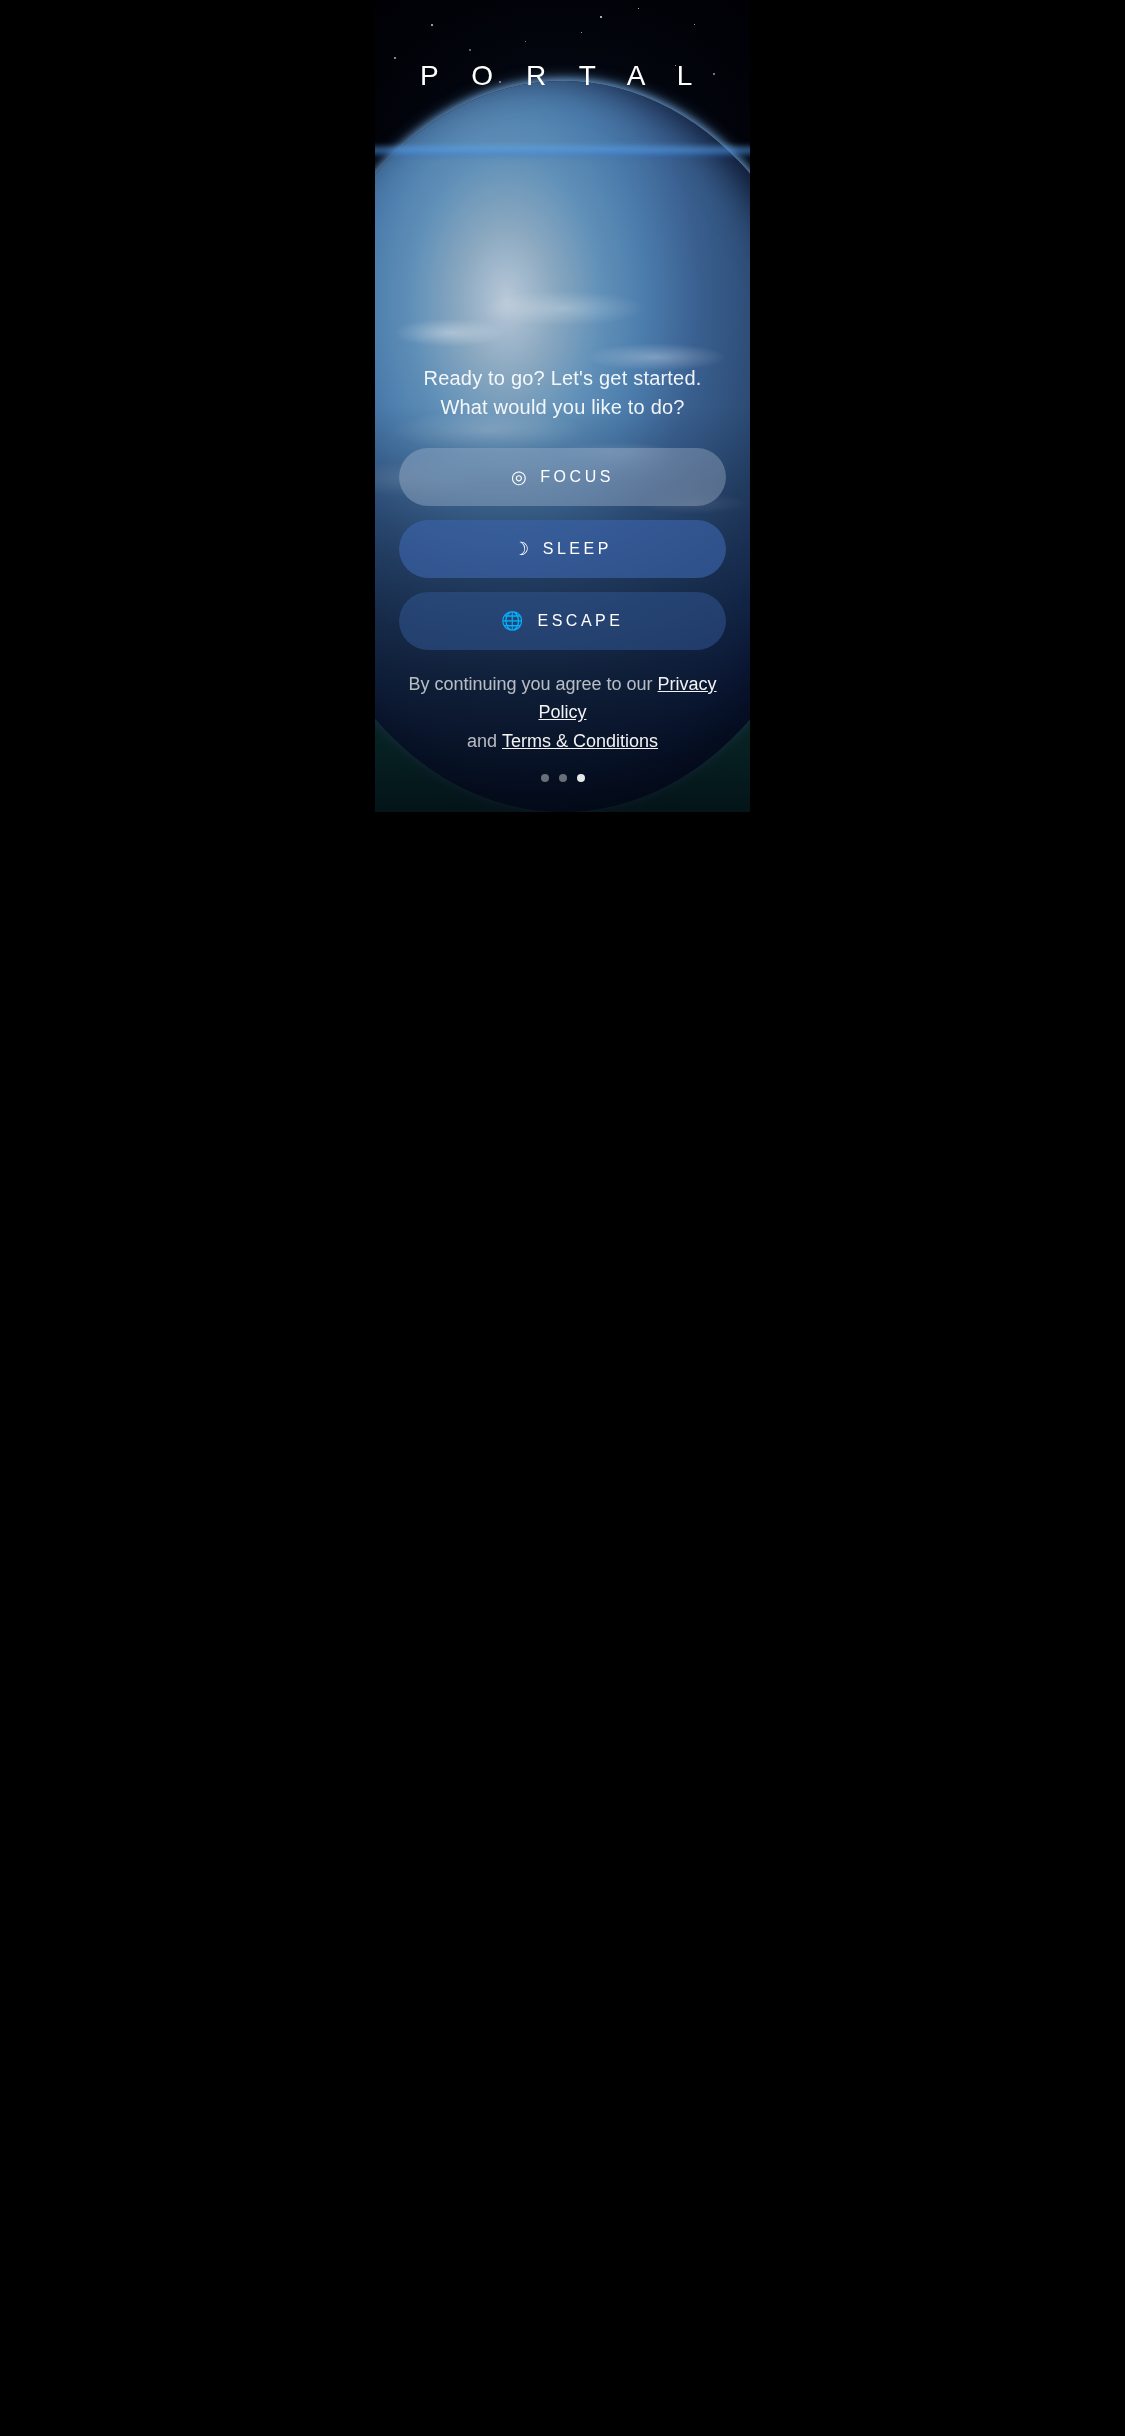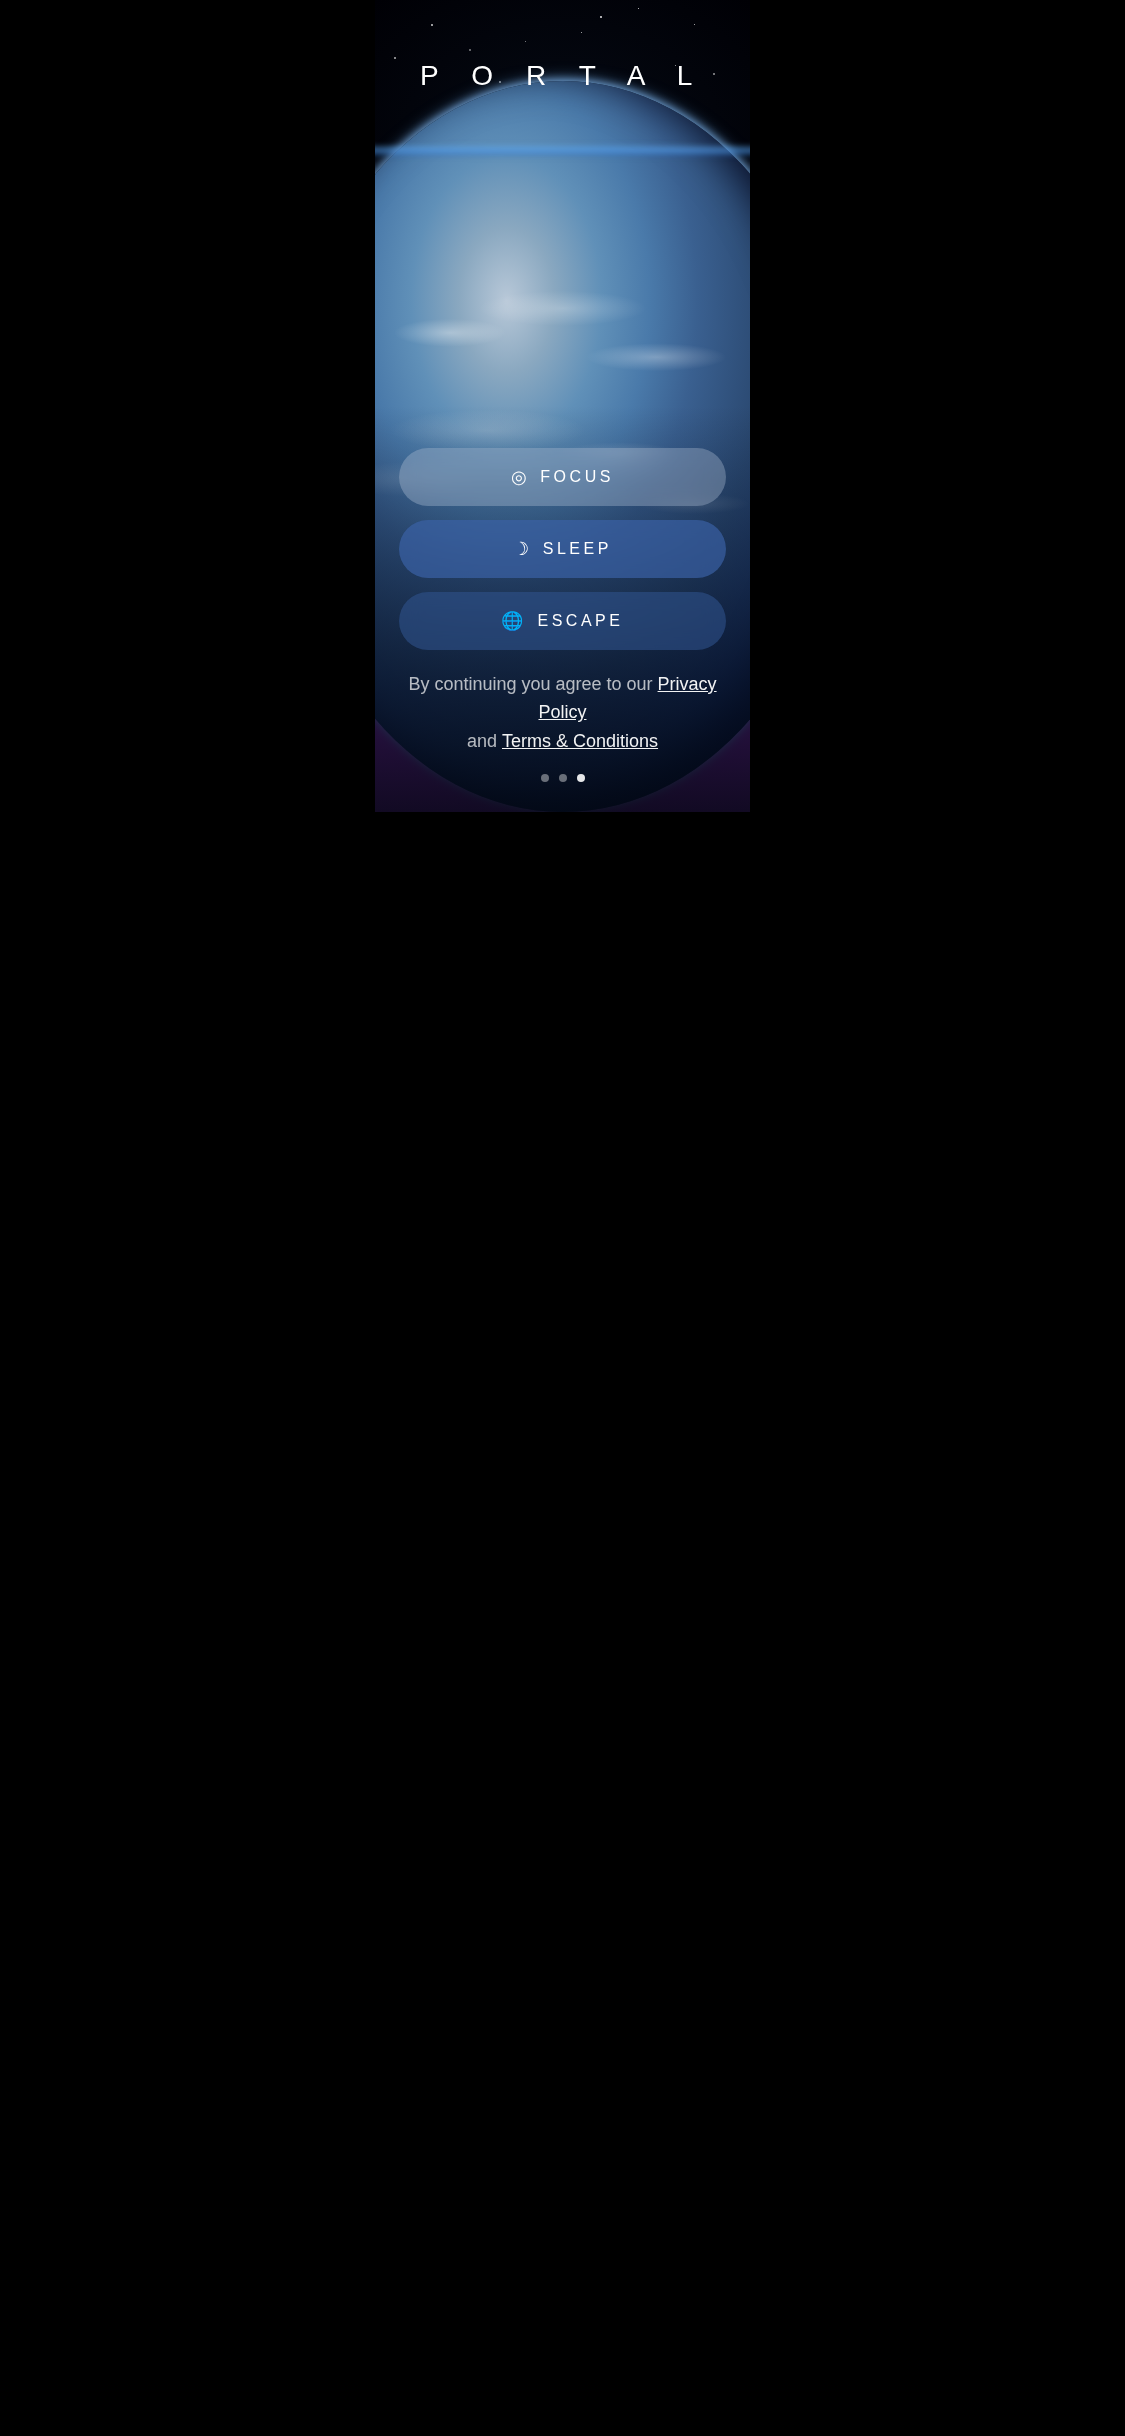--- a/index.html
+++ b/index.html
@@ -15,21 +15,21 @@
       background: #000;
       font-family: -apple-system, BlinkMacSystemFont, 'Helvetica Neue', sans-serif;
     }
 
     .screen {
       width: 375px;
       height: 812px;
       margin: 0 auto;
       position: relative;
       overflow: hidden;
-      background: #a21caf;
+      background: #15803d;
     }
 
     
     .bg {
       position: absolute;
       top: 0;
       left: 0;
       width: 100%;
       height: 100%;
       z-index: 0;
@@ -274,20 +274,24 @@
   </div>
 
   <div class="content">
 
     <h1 class="app-title">P O R T A L</h1>
 
     <div class="spacer"></div>
 
     <div class="bottom-section">
 
+      <p class="tagline">
+        <span>Ready to go? Let's get started.</span><br>
+        <span>What would you like to do?</span>
+      </p>
 
       <button class="btn btn-focus">
         <span class="btn-icon">◎</span>
         <span>FOCUS</span>
       </button>
 
       <button class="btn btn-sleep">
         <span class="btn-icon">☽</span>
         <span>SLEEP</span>
       </button>

